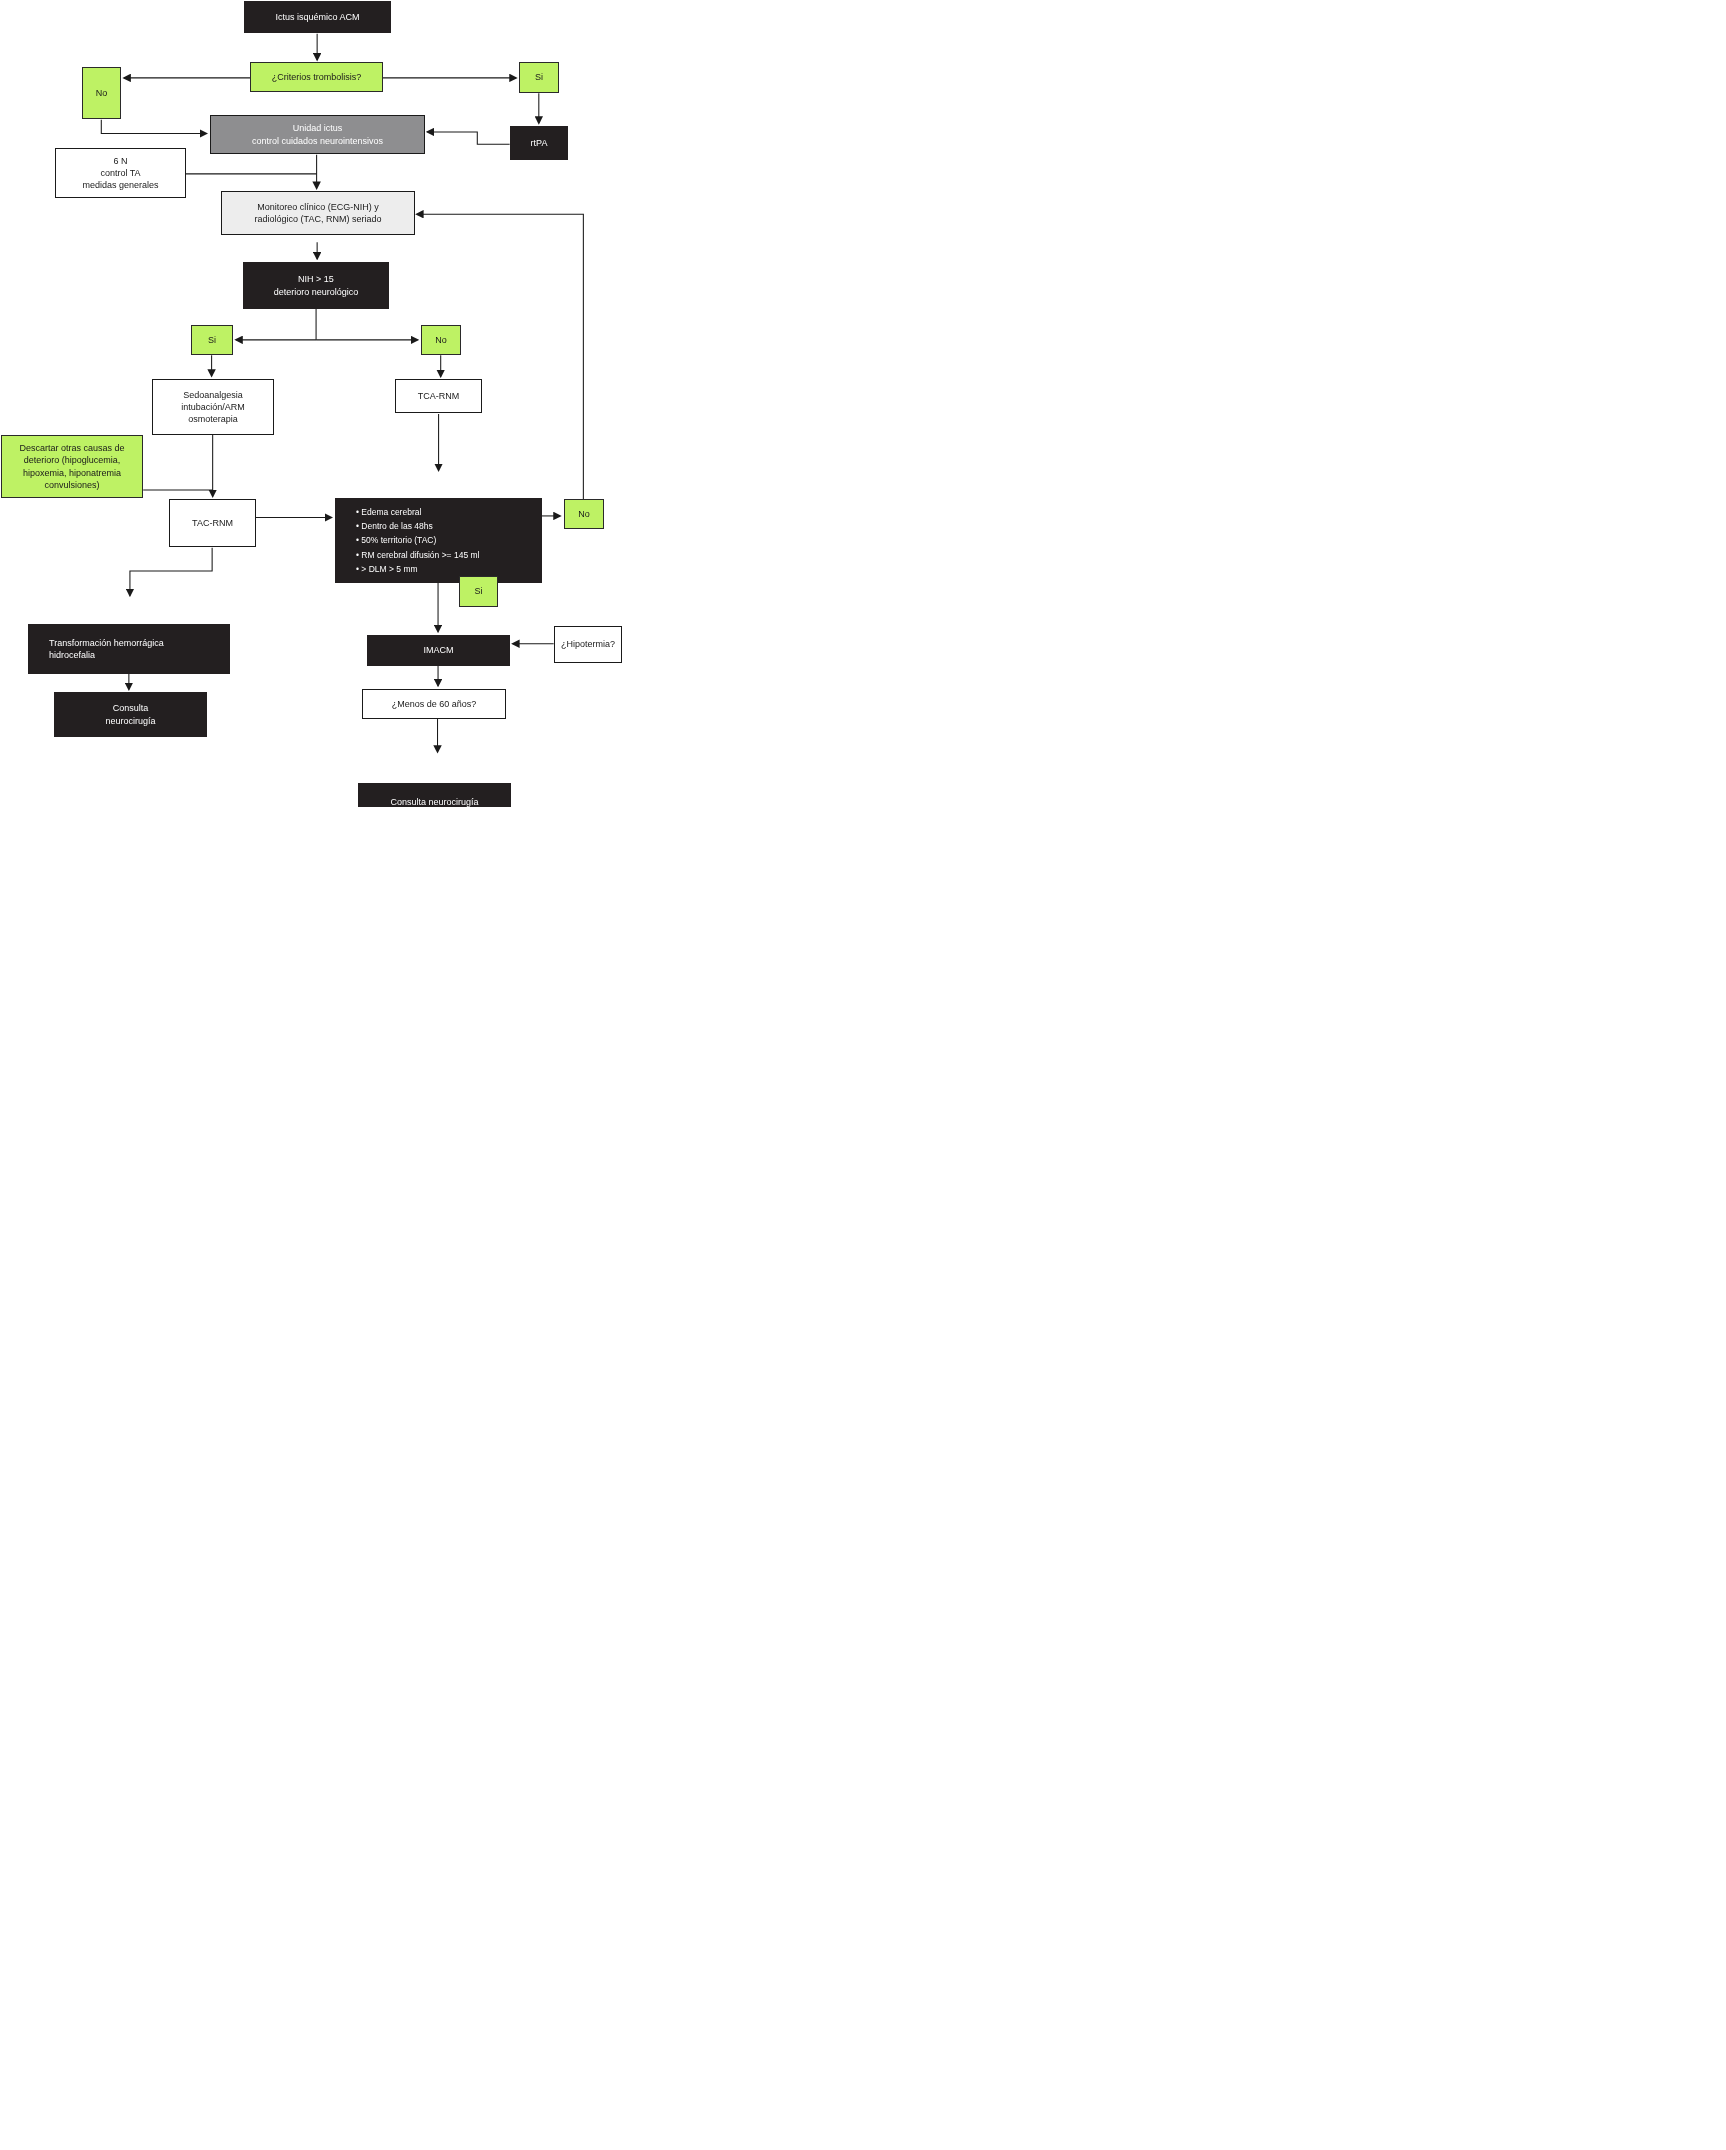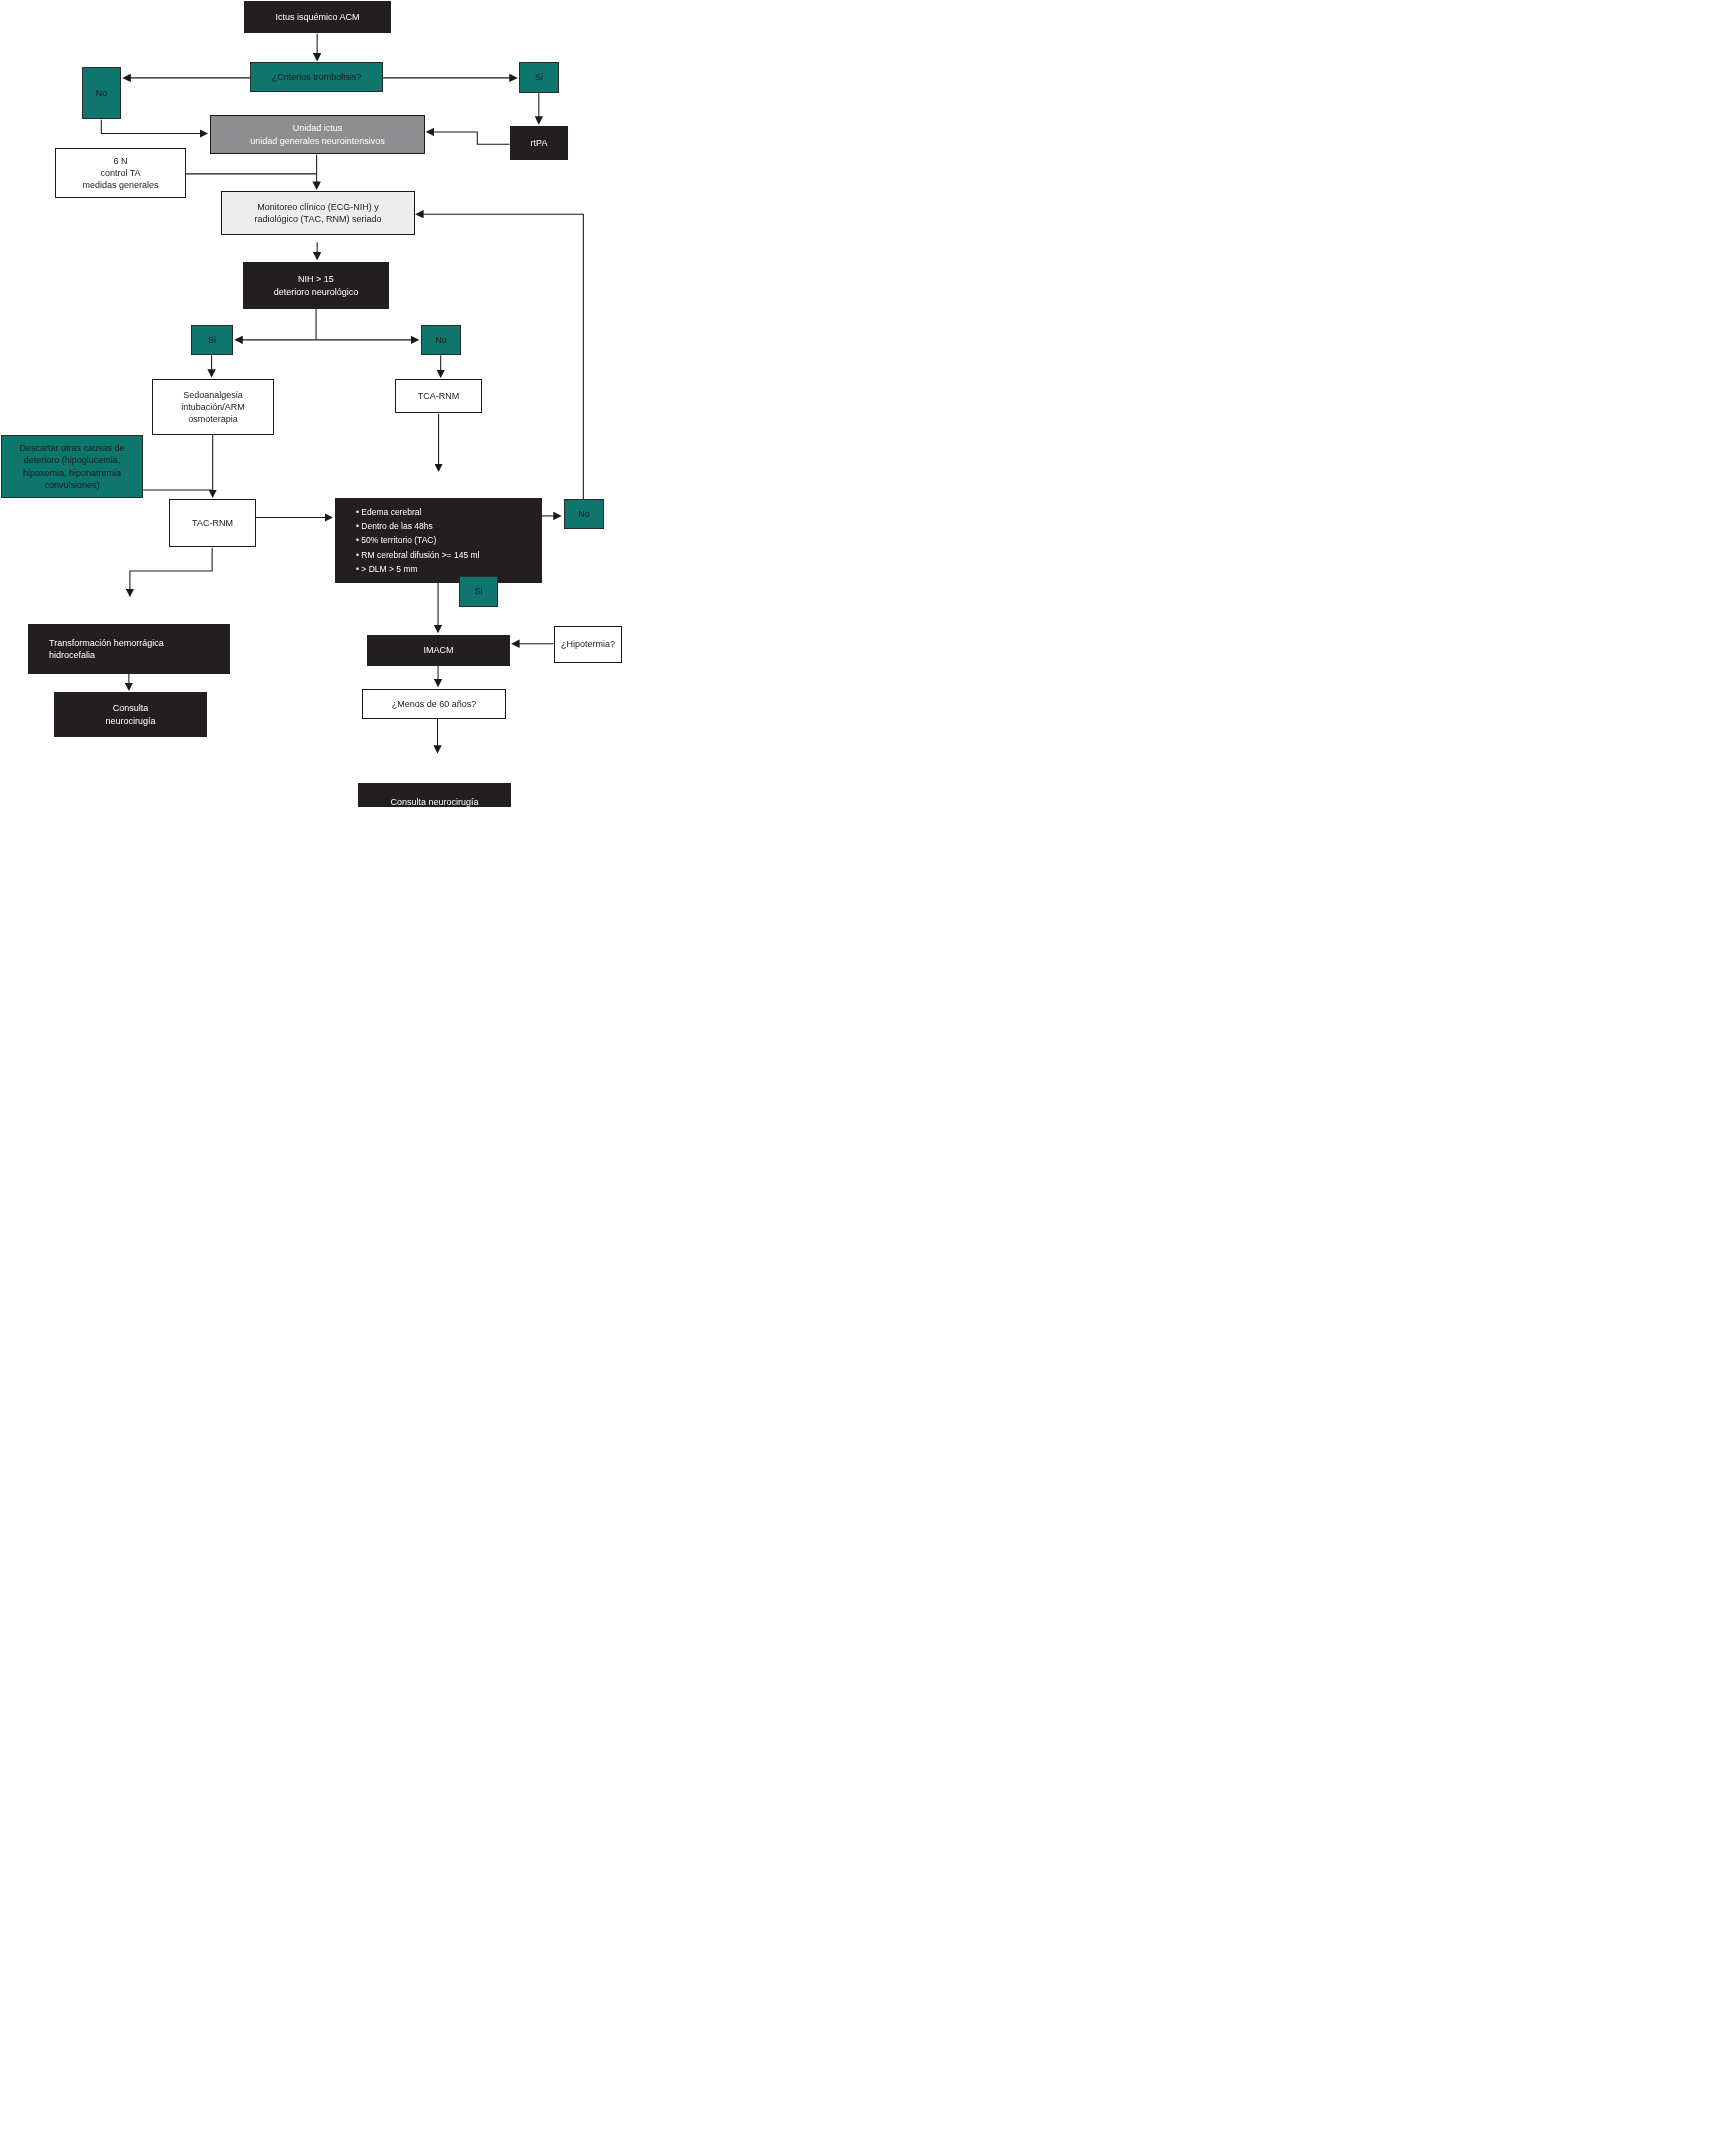--- a/index.html
+++ b/index.html
@@ -17,21 +17,21 @@
     flex-direction:column;
     justify-content:center;
     align-items:center;
     text-align:center;
     font-size:9px;
     line-height:1.35;
     box-sizing:border-box;
   }
   .node.black{background:#231f20;color:#ffffff;border:none;}
   .node.gray{background:#8e8e90;color:#ffffff;border:1.1px solid #1a1a1a;}
-  .node.light{background:#0f766e;color:#1a1a1a;border:1.1px solid #2a2a2a;}
+  .node.light{background:#bef264;color:#1a1a1a;border:1.1px solid #2a2a2a;}
   .node.lighter{background:#ededed;color:#1a1a1a;border:1.1px solid #1a1a1a;}
   .node.white{background:#ffffff;color:#1a1a1a;border:1.1px solid #1a1a1a;}
   .node.left{align-items:flex-start;text-align:left;padding-left:21px;padding-right:5.3px;margin-top:25px;}
   .node.bullets{font-size:8.5px;line-height:1.65;}
   #connectors{position:absolute;left:0;top:0;width:647px;height:807px;pointer-events:none;}
 </style>
 </head>
 <body>
 
 <div id="canvas">
@@ -103,21 +103,21 @@
       <div>¿Criterios trombolisis?</div>
     </div>
     <div class="node light" style="left: 82px; top: 67px; width: 39px; height: 52px;">
       <div>No</div>
     </div>
     <div class="node light" style="left: 519px; top: 62px; width: 40px; height: 31px;">
       <div>Si</div>
     </div>
     <div class="node gray" style="left: 210px; top: 115px; width: 215px; height: 39px;">
       <div>Unidad ictus</div>
-      <div>unidad generales neurointensivos</div>
+      <div>control cuidados neurointensivos</div>
     </div>
     <div class="node black" style="left: 510px; top: 126px; width: 58px; height: 34px;">
       <div>rtPA</div>
     </div>
     <div class="node white" style="left: 55px; top: 148px; width: 131px; height: 50px;">
       <div>6 N</div>
       <div>control TA</div>
       <div>medidas generales</div>
     </div>
     <div class="node lighter" style="left: 221px; top: 191px; width: 194px; height: 44px;">

